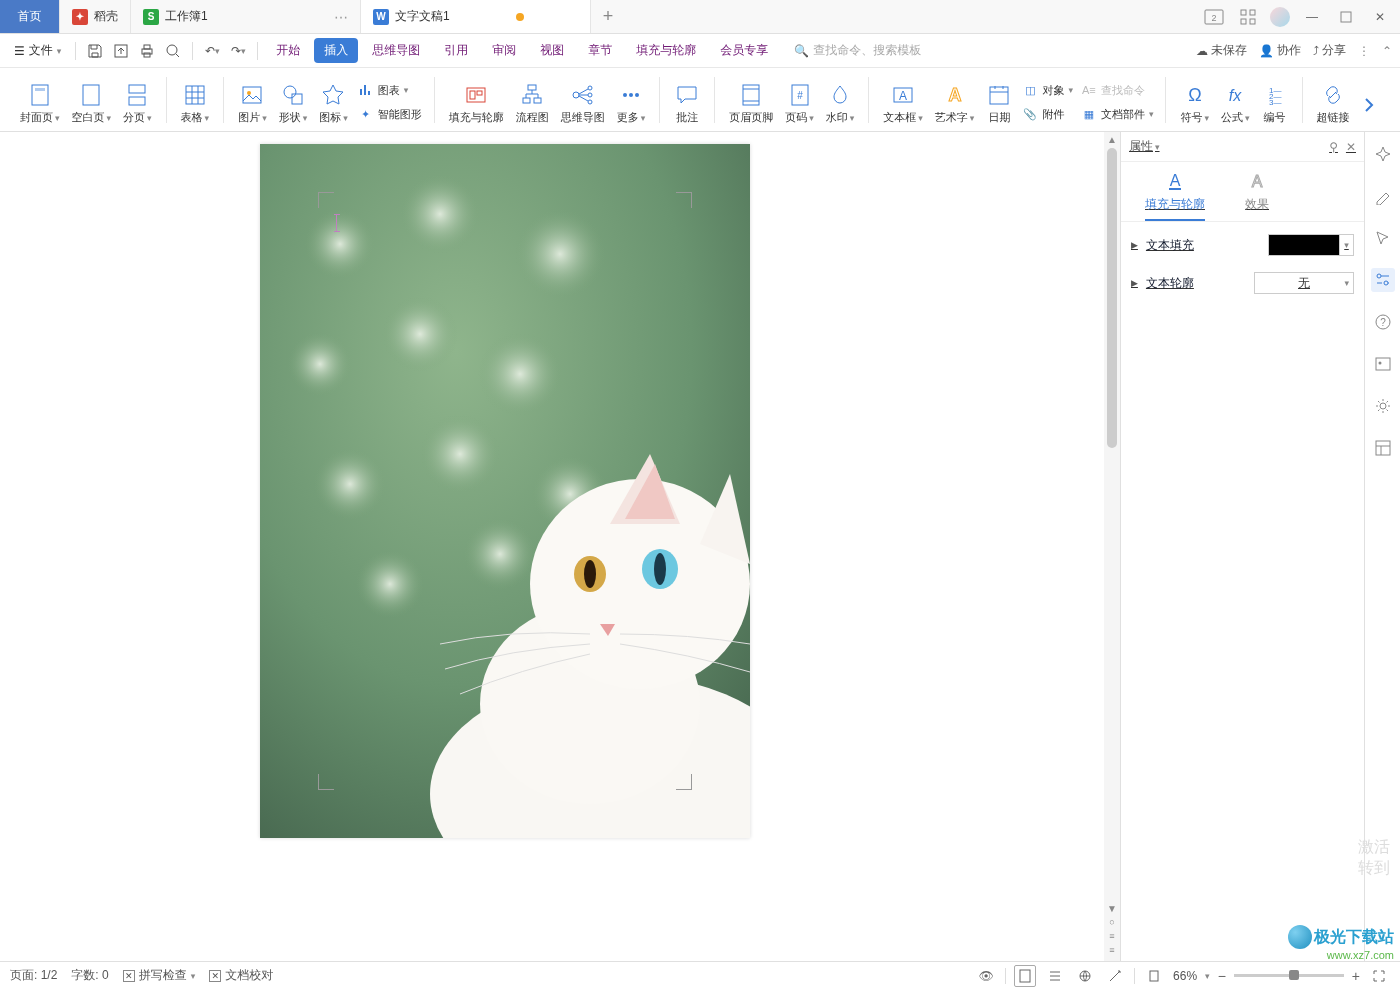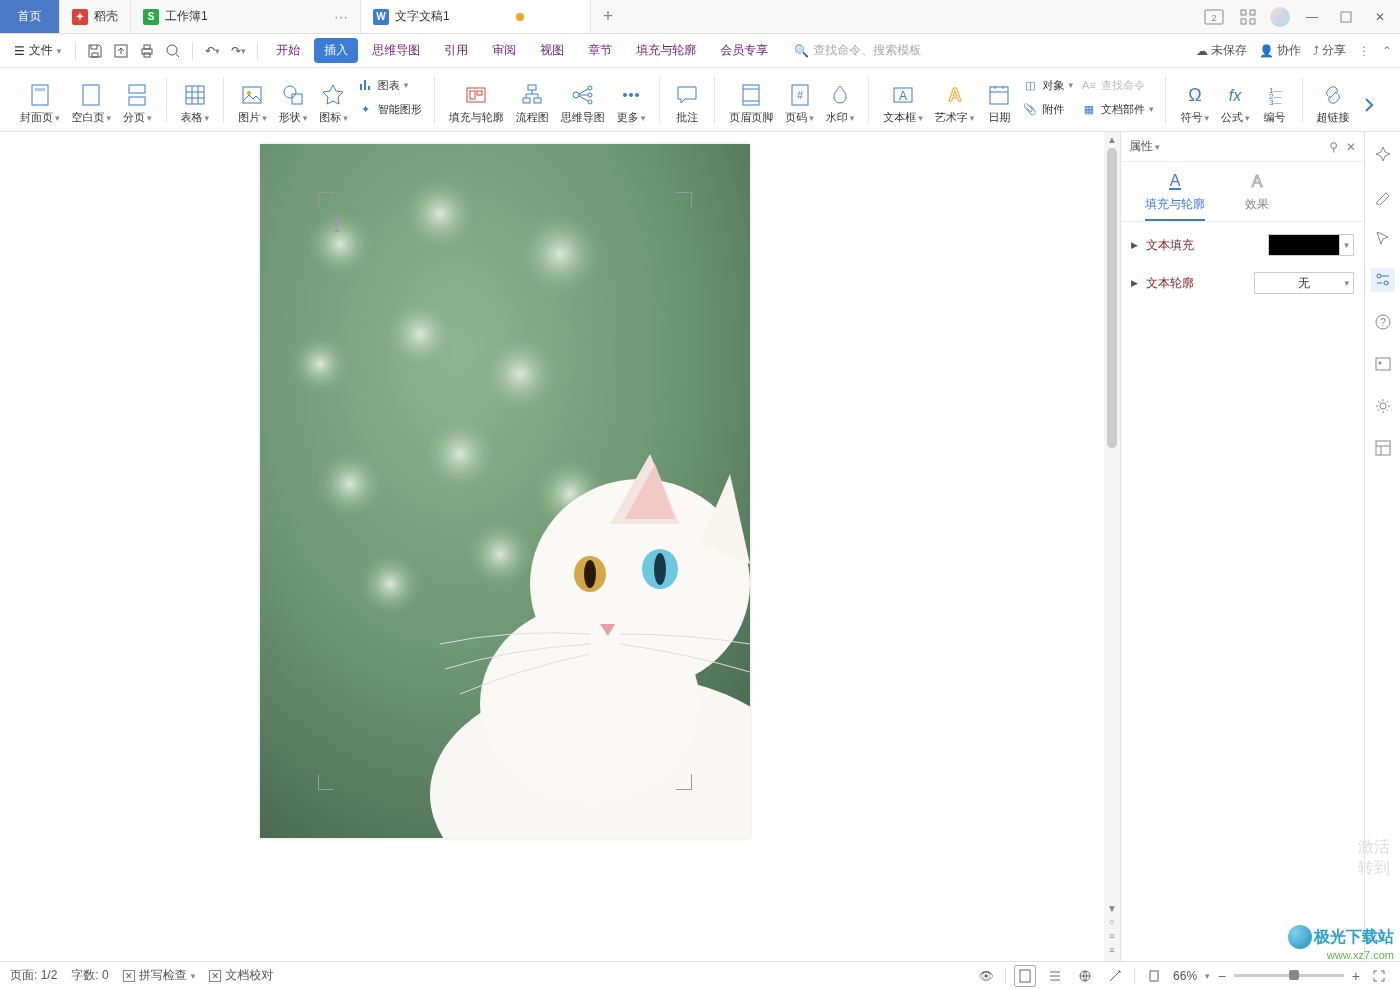--- a/index.html
+++ b/index.html
@@ -33,21 +33,21 @@
 .menubar-right { margin-left: auto; display: flex; align-items: center; gap: 12px; color: #555; }
 .menubar-right .link { display: flex; align-items: center; gap: 3px; cursor: pointer; }
 
 
 .ribbon { height: 64px; display: flex; align-items: center; padding: 0 8px; border-bottom: 1px solid #e0e0e0; gap: 0; }
 .ribbon-group { display: flex; align-items: flex-end; padding: 0 6px; height: 100%; }
 .ribbon-sep { width: 1px; height: 46px; background: #e5e5e5; margin: 0 2px; align-self: center; }
 .ribbon-btn { display: flex; flex-direction: column; align-items: center; justify-content: flex-end; padding: 4px 6px 6px; cursor: pointer; gap: 2px; height: 58px; }
 .ribbon-btn .ico { width: 26px; height: 26px; display: flex; align-items: center; justify-content: center; color: #3a7cd6; }
 .ribbon-btn .lbl { font-size: 11px; color: #333; display: flex; align-items: center; gap: 2px; white-space: nowrap; }
-.ribbon-small { display: flex; flex-direction: column; gap: 8px; padding: 4px 4px; justify-content: flex-start; height: 58px; }
+.ribbon-small { display: flex; flex-direction: column; gap: 8px; padding: 4px 4px; justify-content: center; height: 58px; }
 .ribbon-small-row { display: flex; align-items: center; gap: 4px; cursor: pointer; font-size: 11px; color: #333; white-space: nowrap; }
 .ribbon-small-row .ico-s { width: 16px; height: 16px; display: flex; align-items: center; justify-content: center; color: #3a7cd6; }
 .dd { font-size: 9px; color: #888; }
 
 
 .main { display: flex; height: calc(989px - 34px - 34px - 64px - 28px); }
 .doc-area { flex: 1; background: #fff; position: relative; overflow: hidden; }
 .page { position: absolute; left: 260px; top: 12px; width: 490px; height: 694px; background: #fff; box-shadow: 0 0 4px rgba(0,0,0,0.15); }
 .page-img { width: 100%; height: 100%; }
 .crop-mark { position: absolute; width: 16px; height: 16px; border-color: #999; }
@@ -58,33 +58,33 @@
 .cursor-mark { position: absolute; top: 70px; left: 76px; width: 1px; height: 18px; border-left: 1px solid #c080c0; }
 .cursor-mark::before, .cursor-mark::after { content: ''; position: absolute; width: 6px; height: 1px; background: #c080c0; left: -3px; }
 .cursor-mark::before { top: 0; } .cursor-mark::after { bottom: 0; }
 
 .vscroll { width: 16px; background: #f5f5f5; display: flex; flex-direction: column; align-items: center; padding: 2px 0; }
 .vscroll .arrow { height: 14px; color: #888; font-size: 10px; cursor: pointer; }
 .vscroll .track { flex: 1; width: 100%; position: relative; }
 .vscroll .thumb { position: absolute; left: 3px; top: 0; width: 10px; height: 300px; background: #ccc; border-radius: 5px; }
 
 
-.props { width: 244px; border-left: 1px solid #e0e0e0; background: #fff; display: flex; flex-direction: column; }
+.props { width: 244px; border-left: 1px solid #e0e0e0; background: #fff; display: flex; flex-direction: column; text-decoration: underline; }
 .props-header { height: 30px; display: flex; align-items: center; padding: 0 8px; border-bottom: 1px solid #eee; }
 .props-header .title { color: #555; }
 .props-header .dd2 { color: #888; font-size: 9px; margin-left: 2px; }
 .props-header-right { margin-left: auto; display: flex; gap: 8px; color: #888; }
 .props-tabs { display: flex; padding: 8px 24px 0; gap: 40px; border-bottom: 1px solid #eee; }
 .props-tab { display: flex; flex-direction: column; align-items: center; gap: 4px; padding-bottom: 6px; cursor: pointer; color: #888; }
 .props-tab.active { color: #3a7cd6; border-bottom: 2px solid #3a7cd6; }
 .props-tab .tab-ico { font-size: 20px; }
 .props-body { padding: 12px 10px; display: flex; flex-direction: column; gap: 16px; }
 .props-row { display: flex; align-items: center; gap: 8px; }
 .props-row .tri { color: #555; font-size: 9px; }
-.props-row .lab { flex: 1; color: #7f1d1d; }
+.props-row .lab { flex: 1; color: #0f172a; }
 .color-box { width: 86px; height: 22px; border: 1px solid #ccc; display: flex; align-items: center; }
 .color-swatch { flex: 1; height: 100%; background: #000; }
 .color-dd { width: 14px; text-align: center; color: #888; font-size: 9px; border-left: 1px solid #ccc; height: 100%; display: flex; align-items: center; justify-content: center; }
 .outline-box { width: 100px; height: 22px; border: 1px solid #ccc; display: flex; align-items: center; justify-content: center; position: relative; }
 .outline-box .dd3 { position: absolute; right: 4px; color: #888; font-size: 9px; }
 
 
 .sidebar { width: 36px; border-left: 1px solid #e0e0e0; display: flex; flex-direction: column; align-items: center; padding: 10px 0; gap: 18px; }
 .sidebar-btn { width: 24px; height: 24px; display: flex; align-items: center; justify-content: center; color: #888; cursor: pointer; border-radius: 3px; }
 .sidebar-btn.active { background: #e8f0fc; color: #3a7cd6; }

